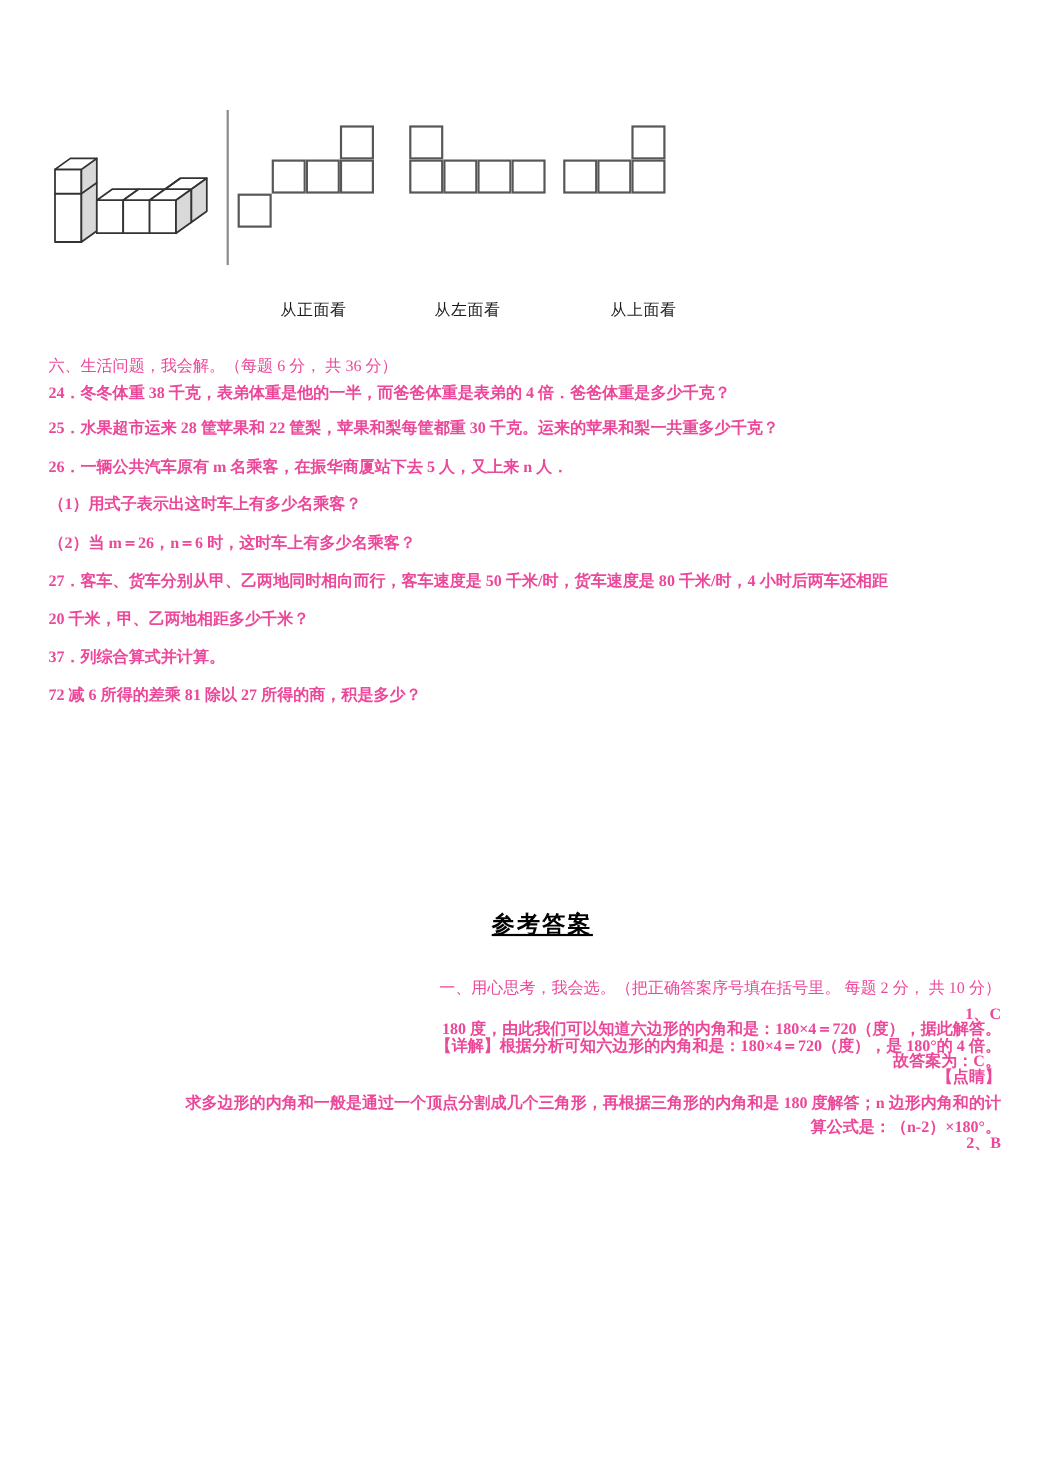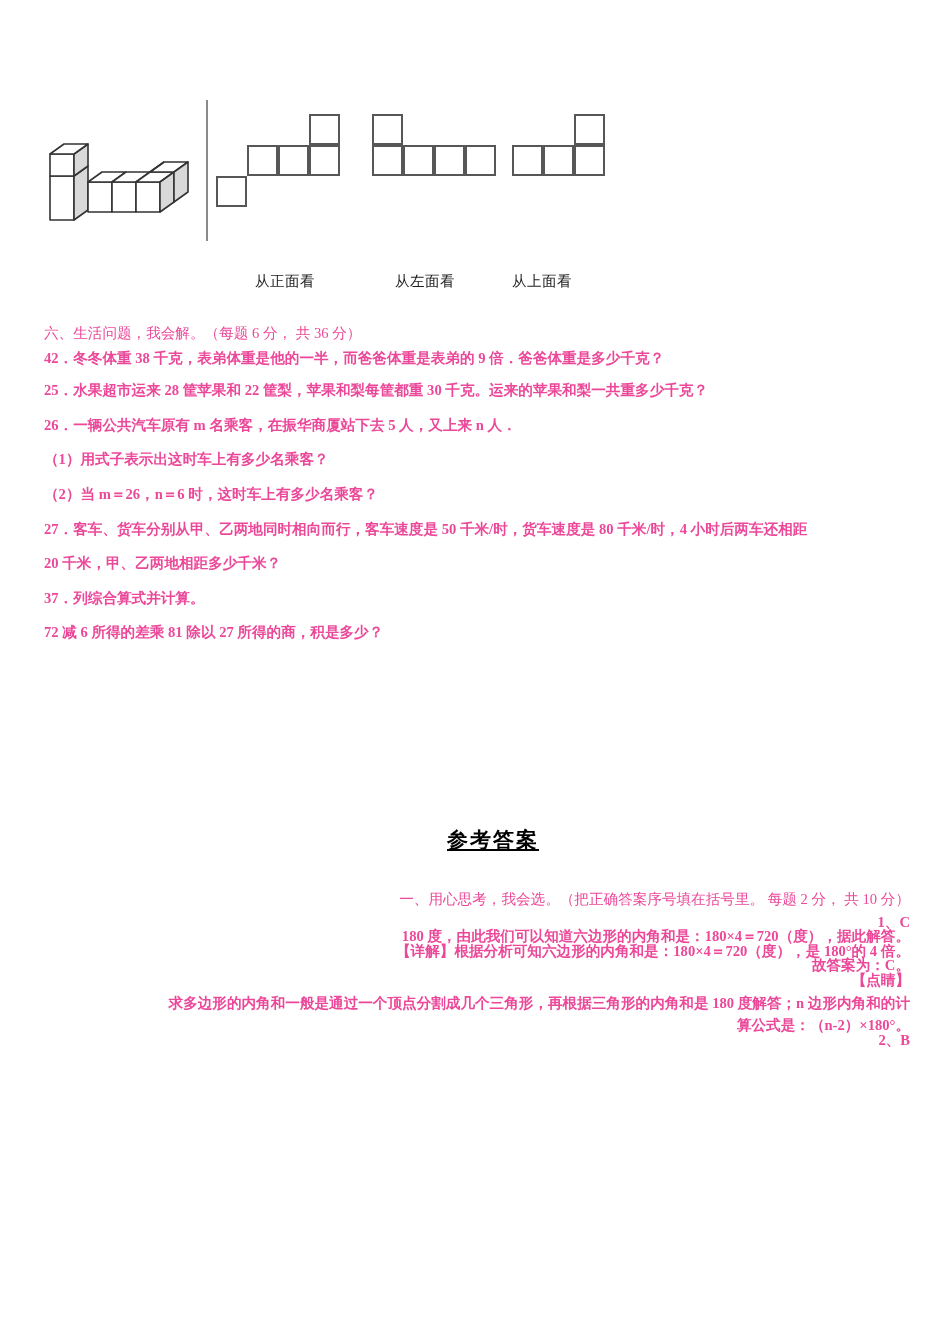--- a/index.html
+++ b/index.html
@@ -55,21 +55,21 @@
   .caption {
     position: absolute;
     font-family: "Liberation Sans", "DejaVu Sans", sans-serif;
     font-size: 14.5px;
     color: #1a1a1a;
     letter-spacing: 0.5px;
     white-space: nowrap;
   }
   .cap-1 { left: 255px; }
   .cap-2 { left: 395px; }
-  .cap-3 { left: 512px; text-align: center; }
+  .cap-3 { left: 555px; text-align: center; }
 
   
   .body-text {
     position: absolute;
     left: 44px; top: 326px;
     width: 866px;
   }
 
   .line {
     font-size: 14.6px;
@@ -169,21 +169,21 @@
       <span class="caption cap-2">从左面看</span>
       <span class="caption cap-3">从上面看</span>
     </div>
   </div>
 
   <div class="body-text">
 
     <div class="line sec-head">六、生活问题，我会解。（每题 6 分， 共 36 分）</div>
 
     <div class="line q-line tight">
-      <b><span>42．</span><span>冬冬体重 38 千克，表弟体重是他的一半，而爸爸体重是表弟的 9 倍．爸爸体重是多少千克？</span></b>
+      <b><span>24．</span><span>冬冬体重 38 千克，表弟体重是他的一半，而爸爸体重是表弟的 4 倍．爸爸体重是多少千克？</span></b>
     </div>
 
     <div class="line q-line">
       <b><span>25．</span><span>水果超市运来 28 筐苹果和 22 筐梨，苹果和梨每筐都重 30 千克。运来的苹果和梨一共重多少千克？</span></b>
     </div>
 
     <div class="line q-line">
       <b><span>26．</span><span>一辆公共汽车原有 m 名乘客，在振华商厦站下去 5 人，又上来 n 人．</span></b>
     </div>
 

